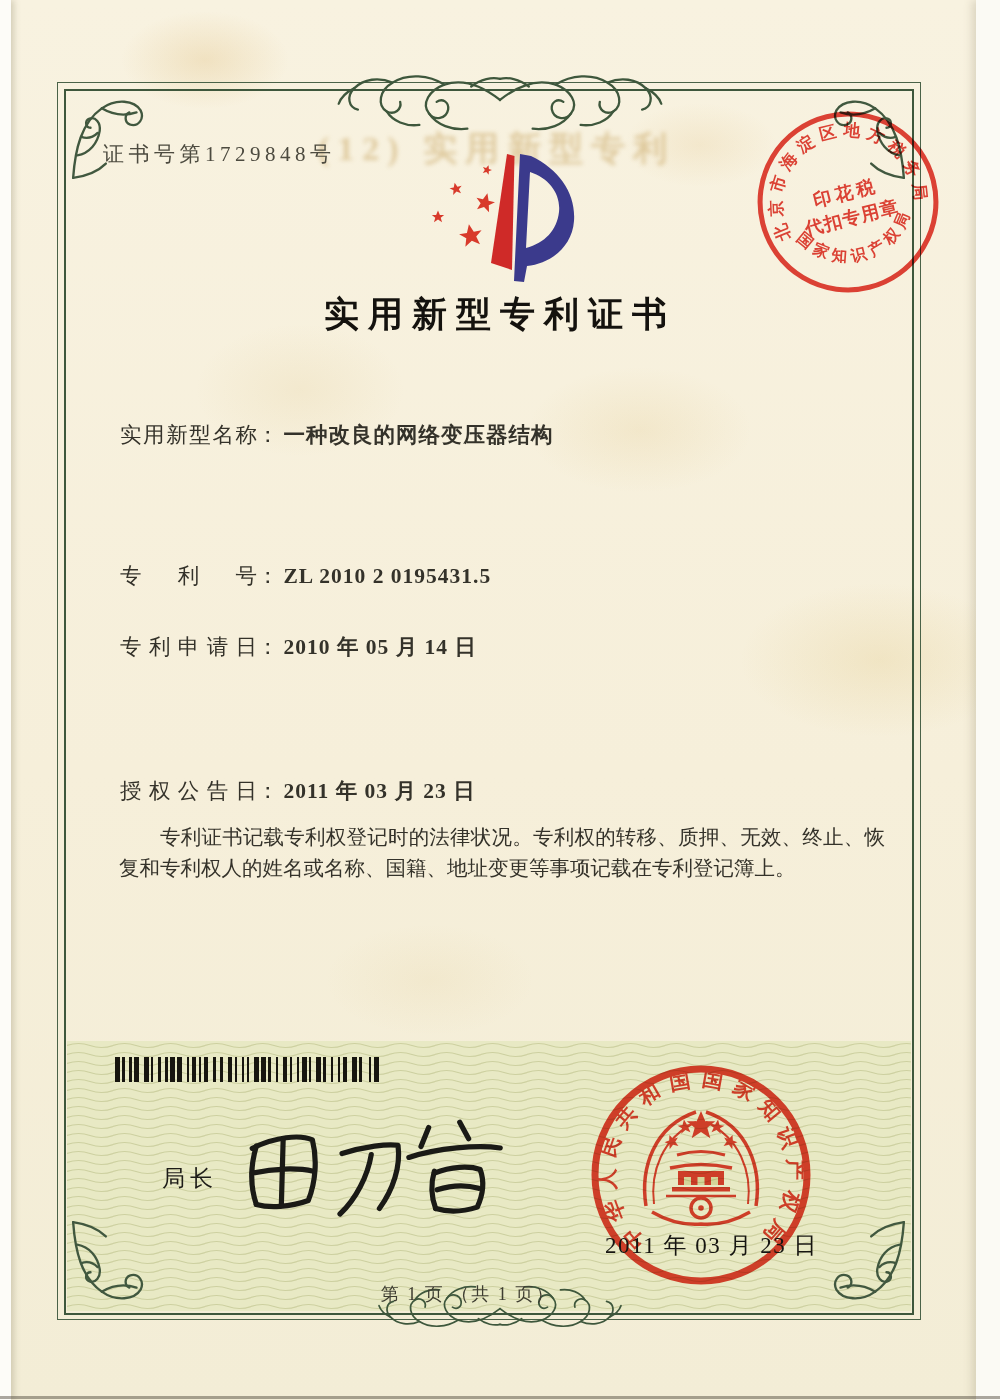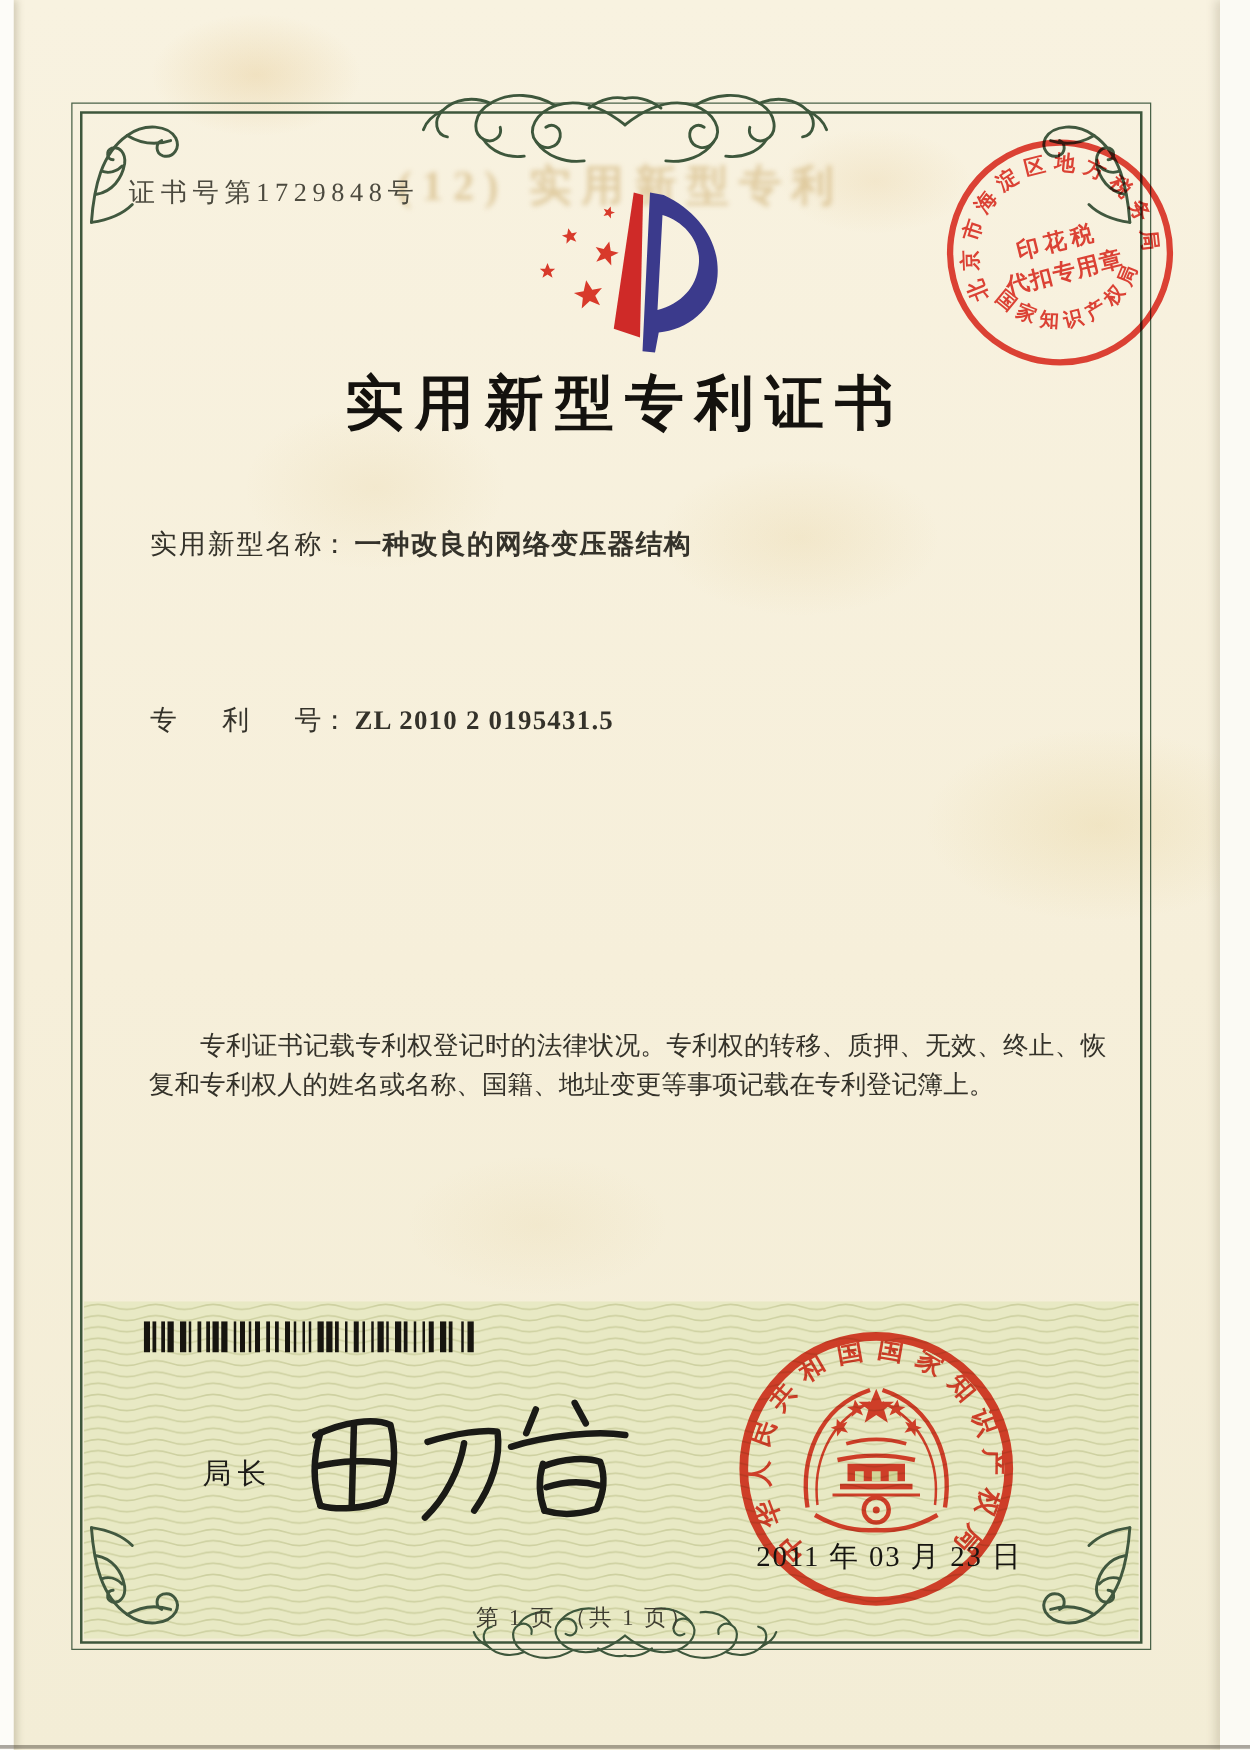--- a/index.html
+++ b/index.html
@@ -23,21 +23,21 @@
   .frame-inner{position:absolute;left:64px;top:89px;width:846px;height:1222px;border:2.5px solid #3e573c;z-index:2;}
 
   .guilloche{position:absolute;left:67px;top:1041px;z-index:1;}
 
   .ghost-title{position:absolute;left:318px;top:126px;width:460px;font-size:34px;font-weight:700;
     letter-spacing:8px;color:rgba(199,163,94,.48);filter:blur(2px);z-index:1;}
 
   .cert-no{position:absolute;left:103px;top:140px;font-size:21px;letter-spacing:4.5px;color:#4c4a3f;z-index:3;}
 
   .main-title{position:absolute;left:0;width:1000px;top:291px;text-align:center;
-    font-size:47px;font-weight:700;letter-spacing:9px;color:#14120e;z-index:3;}
+    font-size:35px;font-weight:700;letter-spacing:9px;color:#14120e;z-index:3;}
 
   .field{position:absolute;left:120px;height:30px;font-size:21.5px;color:#34322a;z-index:3;white-space:nowrap;}
   .flabel{display:inline-block;width:137px;text-align:justify;text-align-last:justify;text-justify:inter-character;vertical-align:baseline;}
   .fcolon{display:inline-block;margin-right:5px;}
   .fvalue{letter-spacing:1px;font-weight:bold;}
   .f0{top:420px}.f1{top:491px}.f2{top:561px}.f3{top:632px}.f4{top:703px}.f5{top:776px}
 
   .body-text{position:absolute;left:119px;top:822px;width:766px;font-size:20.5px;line-height:31px;
     text-align:justify;color:#34322a;z-index:3;}
   .body-text p{margin:0;text-indent:2em;}
@@ -163,20 +163,26 @@
          M122 22 L118 98 C137 93 149 80 151 62 C153 44 141 28 122 22 Z"></path>
   </svg>
 
   <div class="main-title">实用新型专利证书</div>
 
   <div class="field f0">
     <span class="flabel">实用新型名称</span><span class="fcolon">：</span><span class="fvalue">一种改良的网络变压器结构</span>
   </div>
   <div class="field f2">
     <span class="flabel">专利号</span><span class="fcolon">：</span><span class="fvalue">ZL 2010 2 0195431.5</span>
+  </div>
+  <div class="field f3">
+    <span class="flabel">专利申请日</span><span class="fcolon">：</span><span class="fvalue">2010 年 05 月 14 日</span>
+  </div>
+  <div class="field f5">
+    <span class="flabel">授权公告日</span><span class="fcolon">：</span><span class="fvalue">2011 年 03 月 23 日</span>
   </div>
 
   <div class="body-text">
     <p>专利证书记载专利权登记时的法律状况。专利权的转移、质押、无效、终止、恢复和专利权人的姓名或名称、国籍、地址变更等事项记载在专利登记簿上。</p>
   </div>
 
   <div class="barcode"><span style="display:inline-block;height:100%;width:4.8px;background:#17150f;"></span><span style="display:inline-block;height:100%;width:2.4px;"></span><span style="display:inline-block;height:100%;width:2.4px;background:#17150f;"></span><span style="display:inline-block;height:100%;width:4.8px;"></span><span style="display:inline-block;height:100%;width:2.4px;background:#17150f;"></span><span style="display:inline-block;height:100%;width:2.4px;"></span><span style="display:inline-block;height:100%;width:4.8px;background:#17150f;"></span><span style="display:inline-block;height:100%;width:4.8px;"></span><span style="display:inline-block;height:100%;width:4.8px;background:#17150f;"></span><span style="display:inline-block;height:100%;width:2.4px;"></span><span style="display:inline-block;height:100%;width:2.4px;background:#17150f;"></span><span style="display:inline-block;height:100%;width:4.8px;"></span><span style="display:inline-block;height:100%;width:2.4px;background:#17150f;"></span><span style="display:inline-block;height:100%;width:4.8px;"></span><span style="display:inline-block;height:100%;width:2.4px;background:#17150f;"></span><span style="display:inline-block;height:100%;width:2.4px;"></span><span style="display:inline-block;height:100%;width:4.8px;background:#17150f;"></span><span style="display:inline-block;height:100%;width:2.4px;"></span><span style="display:inline-block;height:100%;width:4.8px;background:#17150f;"></span><span style="display:inline-block;height:100%;width:4.8px;"></span><span style="display:inline-block;height:100%;width:2.4px;background:#17150f;"></span><span style="display:inline-block;height:100%;width:2.4px;"></span><span style="display:inline-block;height:100%;width:4.8px;background:#17150f;"></span><span style="display:inline-block;height:100%;width:2.4px;"></span><span style="display:inline-block;height:100%;width:2.4px;background:#17150f;"></span><span style="display:inline-block;height:100%;width:2.4px;"></span><span style="display:inline-block;height:100%;width:4.8px;background:#17150f;"></span><span style="display:inline-block;height:100%;width:4.8px;"></span><span style="display:inline-block;height:100%;width:2.4px;background:#17150f;"></span><span style="display:inline-block;height:100%;width:4.8px;"></span><span style="display:inline-block;height:100%;width:2.4px;background:#17150f;"></span><span style="display:inline-block;height:100%;width:4.8px;"></span><span style="display:inline-block;height:100%;width:4.8px;background:#17150f;"></span><span style="display:inline-block;height:100%;width:2.4px;"></span><span style="display:inline-block;height:100%;width:2.4px;background:#17150f;"></span><span style="display:inline-block;height:100%;width:4.8px;"></span><span style="display:inline-block;height:100%;width:2.4px;background:#17150f;"></span><span style="display:inline-block;height:100%;width:2.4px;"></span><span style="display:inline-block;height:100%;width:2.4px;background:#17150f;"></span><span style="display:inline-block;height:100%;width:4.8px;"></span><span style="display:inline-block;height:100%;width:4.8px;background:#17150f;"></span><span style="display:inline-block;height:100%;width:2.4px;"></span><span style="display:inline-block;height:100%;width:4.8px;background:#17150f;"></span><span style="display:inline-block;height:100%;width:2.4px;"></span><span style="display:inline-block;height:100%;width:2.4px;background:#17150f;"></span><span style="display:inline-block;height:100%;width:4.8px;"></span><span style="display:inline-block;height:100%;width:2.4px;background:#17150f;"></span><span style="display:inline-block;height:100%;width:4.8px;"></span><span style="display:inline-block;height:100%;width:4.8px;background:#17150f;"></span><span style="display:inline-block;height:100%;width:2.4px;"></span><span style="display:inline-block;height:100%;width:2.4px;background:#17150f;"></span><span style="display:inline-block;height:100%;width:4.8px;"></span><span style="display:inline-block;height:100%;width:2.4px;background:#17150f;"></span><span style="display:inline-block;height:100%;width:2.4px;"></span><span style="display:inline-block;height:100%;width:4.8px;background:#17150f;"></span><span style="display:inline-block;height:100%;width:2.4px;"></span><span style="display:inline-block;height:100%;width:2.4px;background:#17150f;"></span><span style="display:inline-block;height:100%;width:4.8px;"></span><span style="display:inline-block;height:100%;width:4.8px;background:#17150f;"></span><span style="display:inline-block;height:100%;width:2.4px;"></span><span style="display:inline-block;height:100%;width:2.4px;background:#17150f;"></span><span style="display:inline-block;height:100%;width:4.8px;"></span><span style="display:inline-block;height:100%;width:2.4px;background:#17150f;"></span><span style="display:inline-block;height:100%;width:4.8px;"></span><span style="display:inline-block;height:100%;width:2.4px;background:#17150f;"></span><span style="display:inline-block;height:100%;width:2.4px;"></span><span style="display:inline-block;height:100%;width:4.8px;background:#17150f;"></span><span style="display:inline-block;height:100%;width:4.8px;"></span><span style="display:inline-block;height:100%;width:4.8px;background:#17150f;"></span><span style="display:inline-block;height:100%;width:2.4px;"></span><span style="display:inline-block;height:100%;width:2.4px;background:#17150f;"></span><span style="display:inline-block;height:100%;width:7.199999999999999px;"></span><span style="display:inline-block;height:100%;width:2.4px;background:#17150f;"></span><span style="display:inline-block;height:100%;width:2.4px;"></span><span style="display:inline-block;height:100%;width:4.8px;background:#17150f;"></span></div>
 
   <div class="director">局长</div>
   <svg class="signature" viewBox="0 0 290 110" fill="none" stroke="#1a1a16" stroke-width="5" stroke-linecap="round" stroke-linejoin="round">

